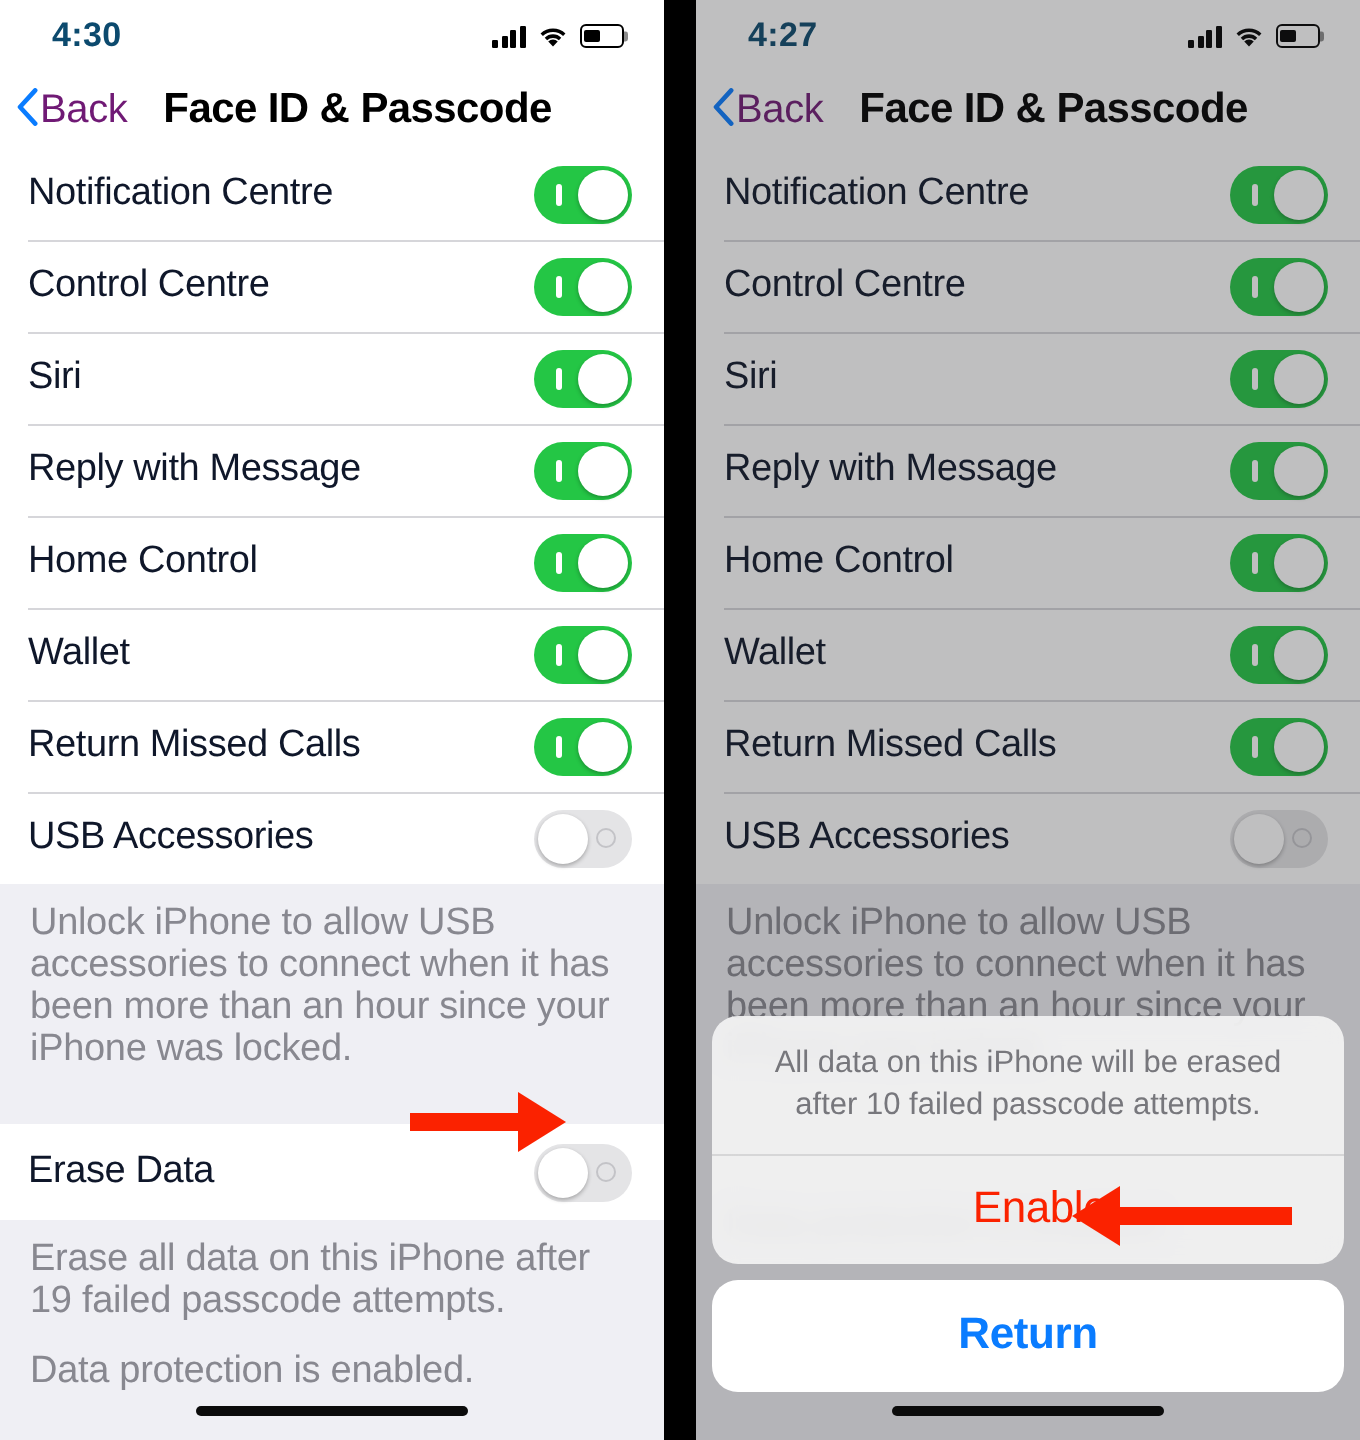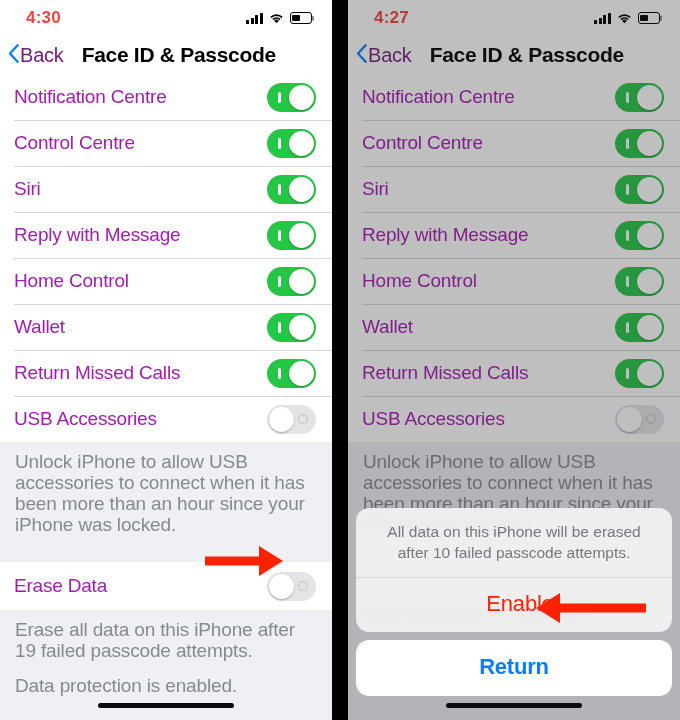--- a/index.html
+++ b/index.html
@@ -18,21 +18,21 @@
   .phone.right { width: 332px; }
 
   .screen { position: absolute; inset: 0; overflow: hidden; }
 
   
   .statusbar {
     height: 36px; display: flex; align-items: center;
     justify-content: space-between;
     padding: 0 18px 0 26px;
   }
-  .clock { font-size: 17px; font-weight: 600; letter-spacing: .2px; color: #ef4444; }
+  .clock { font-size: 17px; font-weight: 600; letter-spacing: .2px; color: #0c4a6e; }
   .status-icons { display: flex; align-items: center; gap: 6px; }
 
   .bars { display: flex; align-items: flex-end; gap: 1.6px; height: 11px; }
   .bars i { display:block; width: 3px; background: #000; border-radius: .6px; }
   .bars i:nth-child(1){ height: 4px; }
   .bars i:nth-child(2){ height: 6px; }
   .bars i:nth-child(3){ height: 8.5px; }
   .bars i:nth-child(4){ height: 11px; }
 
   .wifi { position: relative; width: 15px; height: 11px; }
@@ -62,21 +62,21 @@
   
   .list { background: #fff; }
   .row {
     height: 46px; display: flex; align-items: center; justify-content: space-between;
     padding: 0 16px 0 14px; background: #fff; position: relative;
   }
   .row + .row::before {
     content:""; position: absolute; left: 14px; right: 0; top: 0; height: 1px;
     background: #d6d6da;
   }
-  .row-label { font-size: 19px; color: #a21caf; letter-spacing: -.2px; }
+  .row-label { font-size: 19px; color: #0f172a; letter-spacing: -.2px; }
 
   
   .toggle { width: 49px; height: 29px; border-radius: 15px; position: relative; flex: none; cursor: pointer; }
   .toggle.on  { background: #24c645; }
   .toggle.off { background: #e4e4e6; }
   .toggle .knob {
     position: absolute; top: 2px; width: 25px; height: 25px; border-radius: 50%;
     background: #fff; box-shadow: 0 1px 2px rgba(0,0,0,.28);
   }
   .toggle.on  .knob { right: 2px; }

